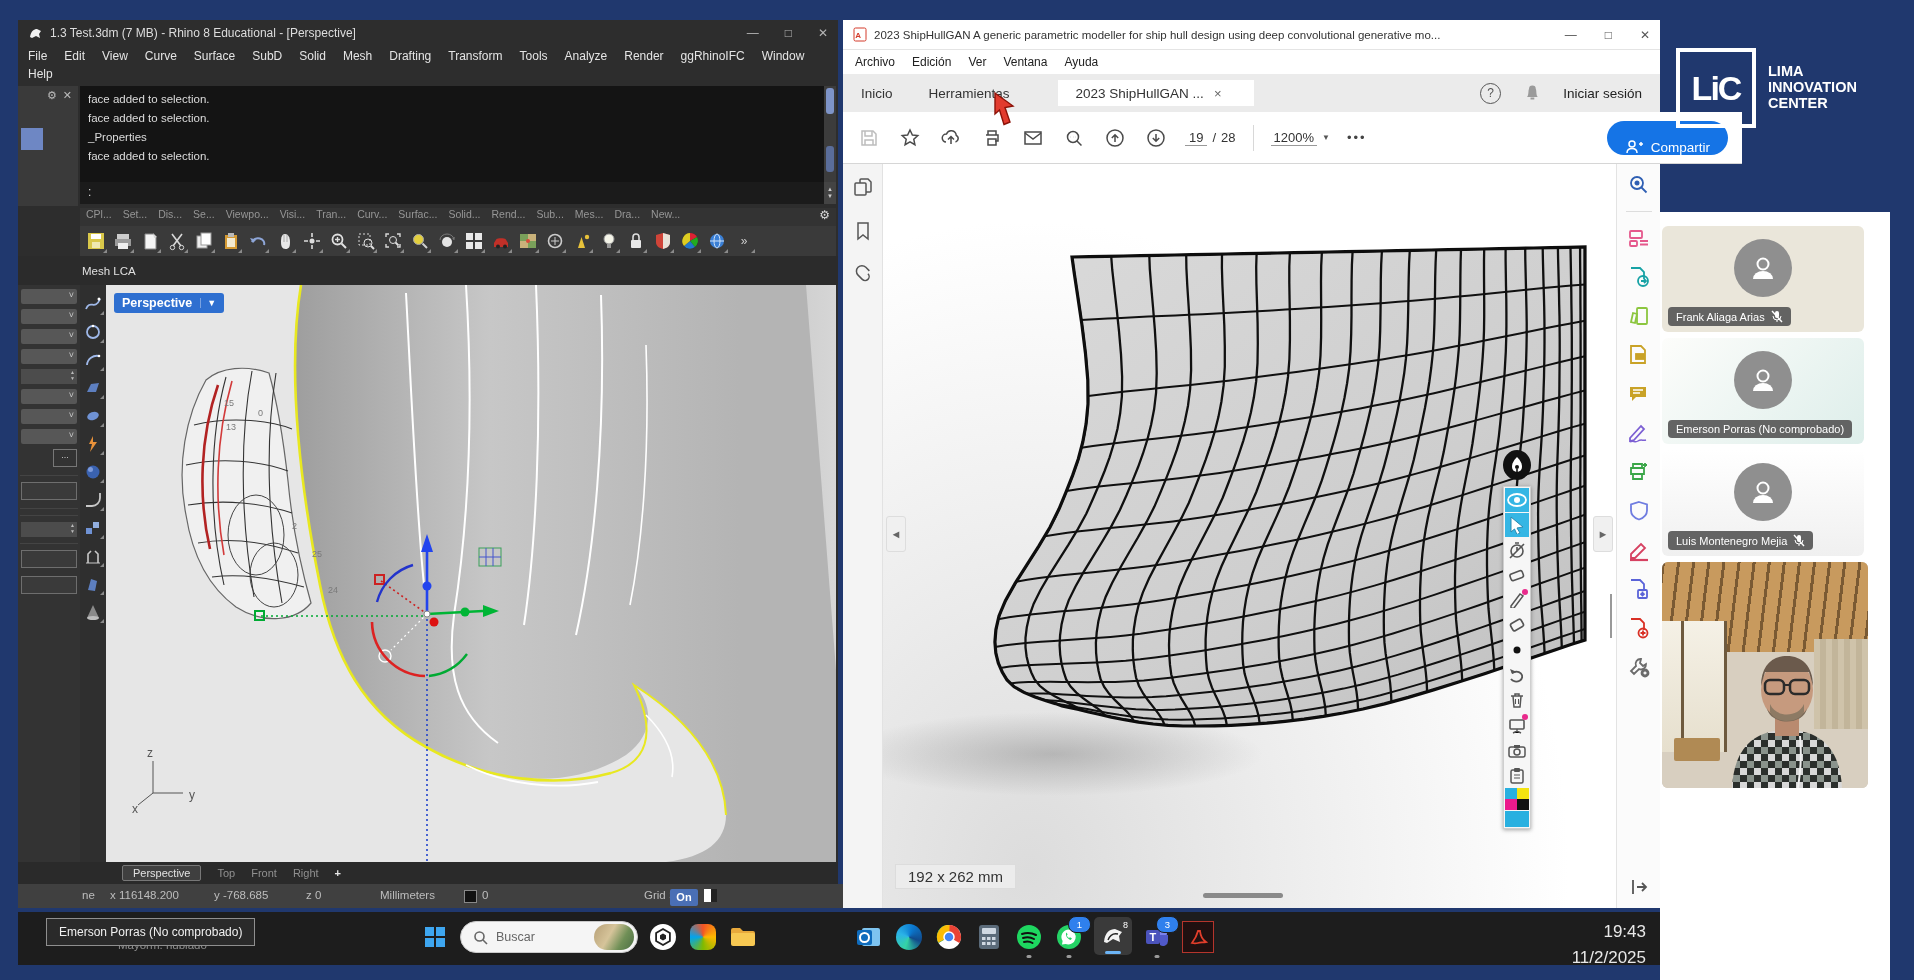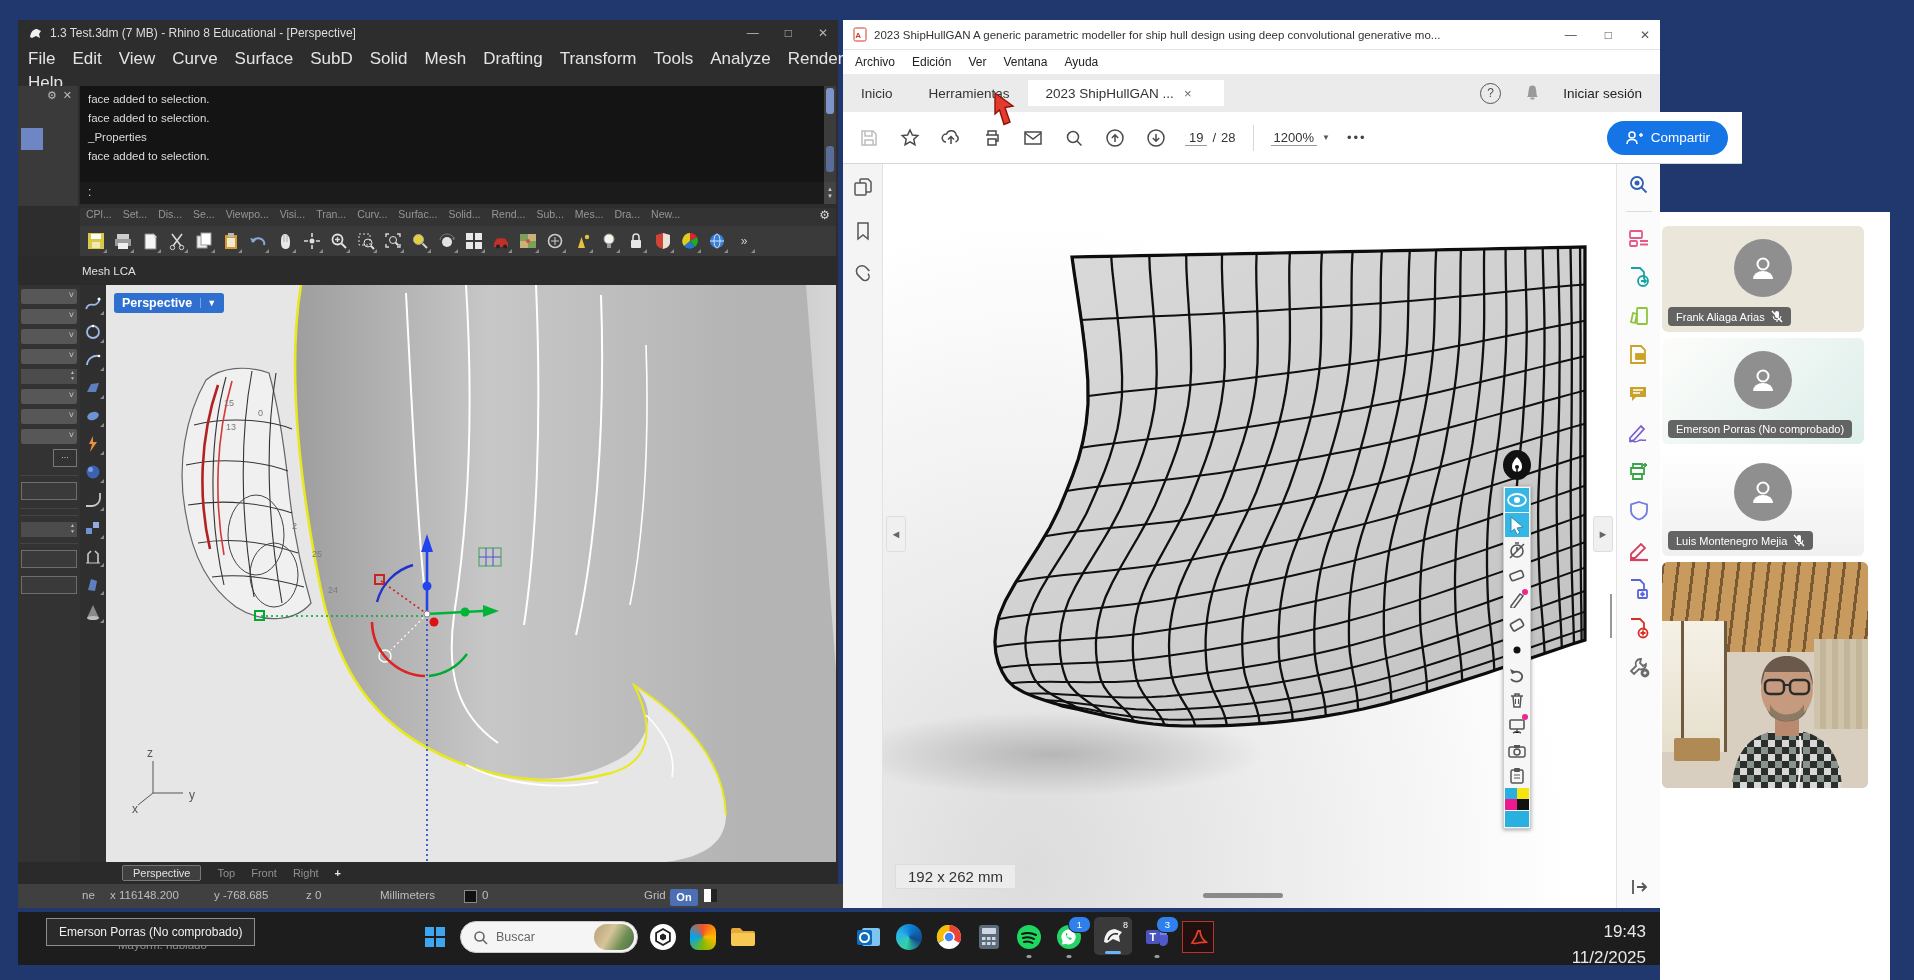--- a/index.html
+++ b/index.html
@@ -2,21 +2,21 @@
 <html><head>
 <meta charset="utf-8">
 <style>
   html,body{margin:0;padding:0}
   body{width:1914px;height:980px;background:#20386e;font-family:"Liberation Sans",sans-serif;overflow:hidden;position:relative}
   svg{display:block}
   
   #rhino{position:absolute;left:18px;top:20px;width:820px;height:888px;background:#2d2d2d}
   .rtitle{position:absolute;left:0;top:0;width:820px;height:26px;display:flex;align-items:center;gap:7px;padding:0 10px;box-sizing:border-box;color:#ddd;font-size:12px}
   .rwb{margin-left:auto;display:flex;gap:26px;color:#b5b5b5;font-size:12px}
-  .rmenu{position:absolute;left:0;top:26px;width:954px;height:40px;color:#e4e4e4;font-size:17px;padding:3px 10px;box-sizing:border-box}
+  .rmenu{position:absolute;left:0;top:26px;width:954px;height:40px;color:#e4e4e4;font-size:12px;padding:3px 10px;box-sizing:border-box}
   .rmenurow{display:flex;gap:17px;margin-bottom:4px}
   .rmenurow span{cursor:default}
   .minipanel{position:absolute;left:0;top:66px;width:60px;height:120px;background:#3a3a3a}
   .minihead{display:flex;justify-content:flex-end;gap:6px;color:#bbb;font-size:11px;padding:3px 6px}
   .swatch{position:absolute;left:3px;top:42px;width:22px;height:22px;background:#6e87c4}
   .cmdhist{position:absolute;left:62px;top:66px;width:744px;height:96px;background:#141414;color:#dcdcdc;font-size:11.5px;line-height:1.65;padding:4px 8px;box-sizing:border-box}
   .cmdline{position:absolute;left:62px;top:162px;width:744px;height:22px;background:#1b1b1b;color:#ddd;font-size:12px;padding:3px 8px;box-sizing:border-box}
   .cmdscroll{position:absolute;left:806px;top:66px;width:12px;height:118px;background:#3c3c3c}
   .cmdscroll .thumb{position:absolute;left:2px;width:8px;height:26px;background:#7e94c8;border-radius:3px}
   .spin{position:absolute;left:806px;top:162px;width:12px;height:22px;background:#444;color:#ccc;font-size:6px;display:flex;flex-direction:column;align-items:center;justify-content:center;line-height:1.1}
@@ -48,35 +48,35 @@
   .onpill{position:absolute;left:652px;top:3px;width:28px;height:17px;background:#4a6fb5;border-radius:2px;color:#fff;font-size:11px;font-weight:bold;text-align:center;line-height:17px}
   .filtic{position:absolute;left:686px;top:5px;width:13px;height:13px;background:#fff}
   .filtic i{position:absolute;right:0;top:0;width:6px;height:13px;background:#222}
   
   #pdfwin{position:absolute;left:843px;top:20px;width:817px;height:888px;background:#fff}
   .ptitle{position:absolute;left:0;top:0;width:817px;height:30px;background:#fff;border-bottom:1px solid #e4e4e4;display:flex;align-items:center;gap:7px;padding:0 10px;box-sizing:border-box;color:#333;font-size:11.5px}
   .pwb{margin-left:auto;display:flex;gap:28px;color:#555;font-size:12px}
   .pmenu{position:absolute;left:0;top:30px;width:817px;height:24px;display:flex;align-items:center;gap:17px;padding:0 12px;box-sizing:border-box;color:#222;font-size:12px;background:#fff}
   .ptabbar{position:absolute;left:0;top:54px;width:817px;height:38px;background:#ebebeb;display:flex;align-items:center;font-size:13.5px;color:#333}
   .ptab{padding:0 18px;height:26px;display:flex;align-items:center}
-  .ptab.doc{background:#fff;gap:10px;min-width:160px}
+  .ptab.doc{background:#fff;gap:10px;margin-left:30px;min-width:160px}
   .ptab.doc .x{color:#666;font-size:13px}
   .ptabright{margin-left:auto;display:flex;align-items:center;gap:22px;padding-right:18px}
   .helpc{width:19px;height:19px;border:1.6px solid #555;border-radius:50%;color:#555;font-size:12px;display:flex;align-items:center;justify-content:center}
   .signin{font-size:13.5px;color:#222}
   .ptoolbar{position:absolute;left:0;top:92px;width:899px;height:52px;background:#fff;border-bottom:1px solid #d6d6d6;display:flex;align-items:center;gap:17px;padding:0 14px;box-sizing:border-box}
   .pti{width:24px;height:24px;display:flex;align-items:center;justify-content:center}
   .pagebox{font-size:13px;color:#333;display:flex;align-items:center;gap:5px}
   .pagebox .num{border-bottom:1px solid #999;padding:0 4px}
   .tsep{width:1px;height:26px;background:#d8d8d8}
   .zoombox{font-size:13px;color:#333;display:flex;align-items:center;gap:5px}
   .zoombox .num{border-bottom:1px solid #999;padding:0 3px}
   .caret{font-size:8px;color:#555}
   .dots3{color:#444;font-size:13px;letter-spacing:2px}
-  .sharebtn{margin-left:auto;height:34px;background:#1574e6;border-radius:17px;color:#fff;font-size:13.5px;display:flex;align-items:center;gap:8px;padding:0 18px}
+  .sharebtn{margin-left:auto;height:34px;background:#1574e6;border-radius:17px;color:#fff;font-size:13.5px;display:flex;align-items:flex-end;gap:8px;padding:0 18px}
   .plrail{position:absolute;left:0;top:144px;width:40px;height:744px;background:#f4f4f4;border-right:1px solid #e2e2e2;display:flex;flex-direction:column;align-items:center;gap:22px;padding-top:12px;box-sizing:border-box}
   .pcontent{position:absolute;left:40px;top:144px;width:733px;height:744px;background:radial-gradient(ellipse at 20% 95%, #dcdcdc 0%, #efefef 35%, #fff 65%);overflow:hidden}
   .prrail{position:absolute;left:773px;top:144px;width:44px;height:744px;background:#fbfbfb;border-left:1px solid #e3e3e3;display:flex;flex-direction:column;align-items:center;gap:13px;padding-top:8px;box-sizing:border-box}
   .rri{width:26px;height:26px;display:flex;align-items:center;justify-content:center}
   .rrdiv{width:26px;height:1px;background:#ddd}
   .chev{position:absolute;top:352px;width:18px;height:34px;background:#f0f0f0;border:1px solid #ddd;color:#666;font-size:11px;display:flex;align-items:center;justify-content:center;border-radius:3px}
   .sizechip{position:absolute;left:12px;bottom:19px;background:#ececec;border:1px solid #dcdcdc;color:#333;font-size:15px;padding:3px 12px}
   .hscroll{position:absolute;left:320px;bottom:10px;width:80px;height:5px;background:#8a8a8a;border-radius:3px}
   .vmark{position:absolute;right:4px;top:430px;width:2px;height:44px;background:#999}
   
@@ -947,20 +947,30 @@
           <i style="background:#ec1a8c"></i>
           <i style="background:#111"></i>
       </span>
       <span class="bigcyan"></span>
     </div>
   </div>
 </div>
 
 <div id="side">
   <div class="whitepanel"></div>
+  <div class="logo">
+    <div class="logobox">
+        <span>LiC</span>
+      </div>
+    <div class="logotext">
+      <div>LIMA</div>
+      <div>INNOVATION</div>
+      <div>CENTER</div>
+    </div>
+  </div>
 
   <div class="tile" style="top:226px;background:#eae6da">
     <div class="av">
         <svg width="30" height="30">
           <circle cx="15" cy="11" r="5.5" stroke="#fff" fill="none" stroke-width="2"></circle>
           <path d="M5 26a10 8 0 0 1 20 0z" fill="#fff"></path>
         </svg>
       </div>
     <div class="nametag">
       <span>Frank Aliaga Arias</span>

